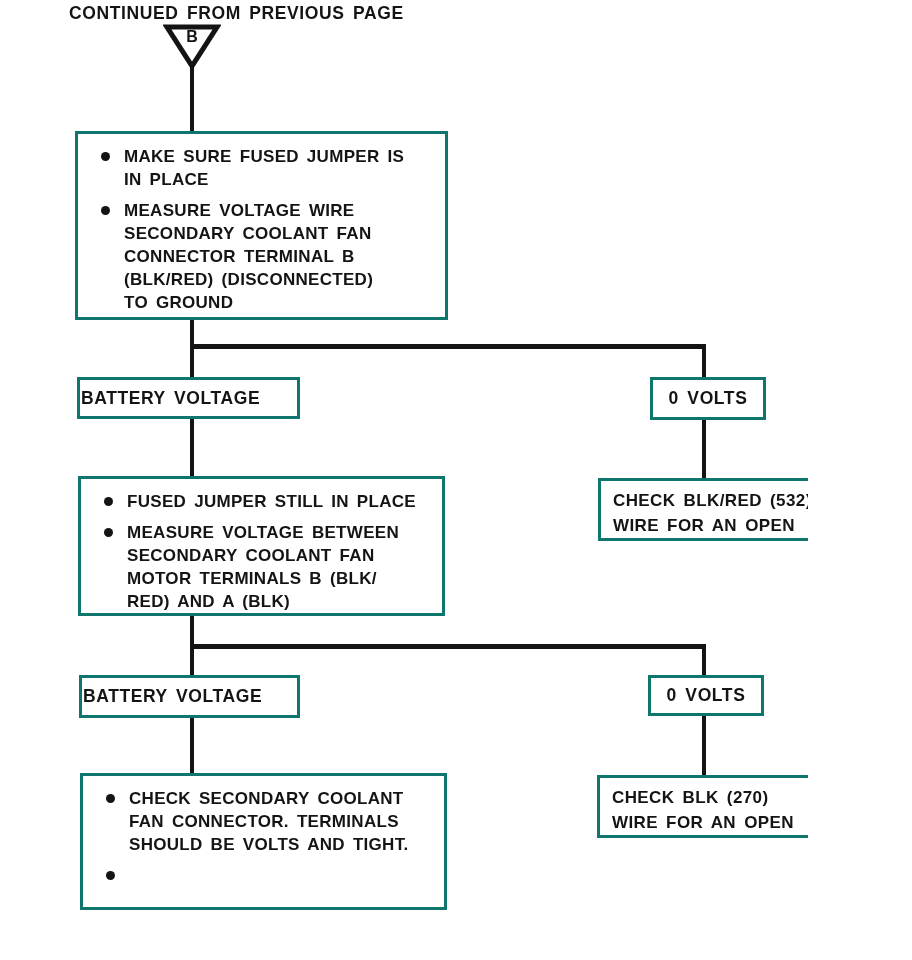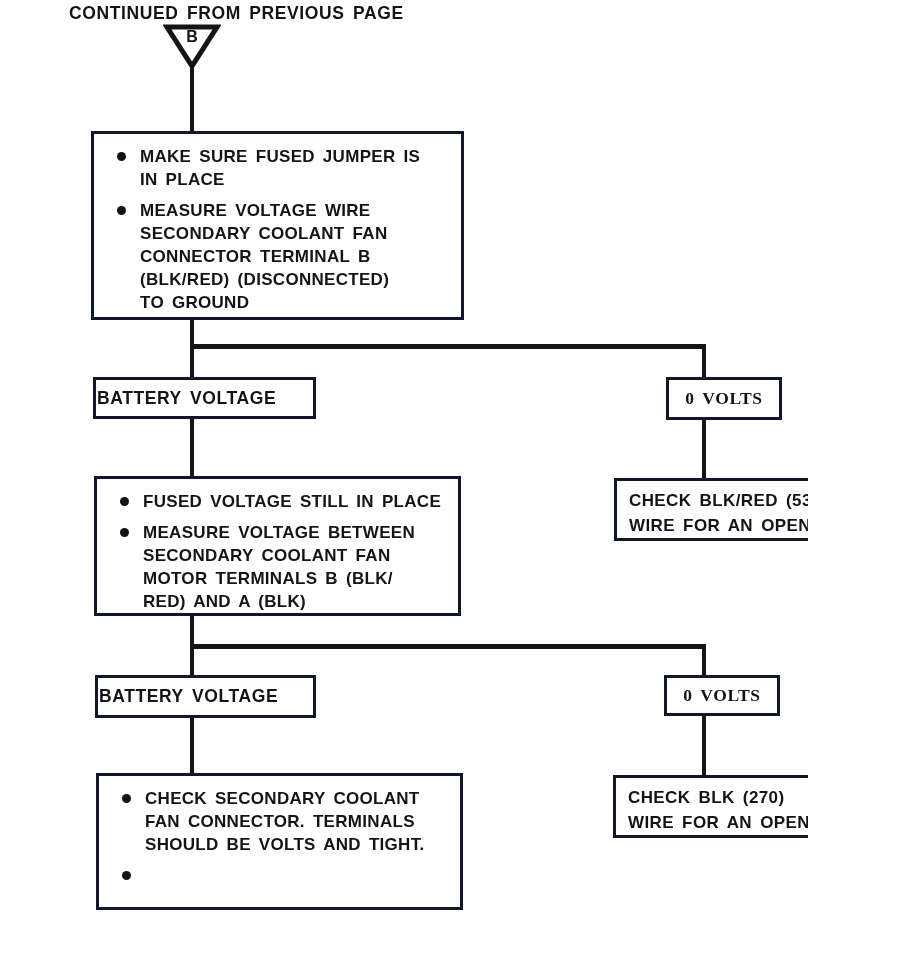--- a/index.html
+++ b/index.html
@@ -39,23 +39,22 @@
     text-align: center;
     font-size: 16px;
   }
   .cline {
     position: absolute;
     background: #141414;
   }
   .box {
     position: absolute;
     background: #ffffff;
-    border: 3px solid #0f172a;
+    border: 3px solid #0f766e;
     box-sizing: border-box;
-    margin-left: 16px;
   }
   .step-box {
     padding: 11px 6px 0 12px;
   }
   .bullet-row {
     display: flex;
     align-items: flex-start;
     margin-bottom: 8px;
   }
   .dot {
@@ -74,21 +73,20 @@
     white-space: pre-line;
   }
   .result-box {
     display: flex;
     align-items: center;
     padding-left: 1px;
   }
   .result-box.centered {
     padding-left: 0;
     justify-content: center;
-    font-family: Liberation Serif, serif;
   }
   .result-text {
     font-size: 17.5px;
     letter-spacing: 0.6px;
     word-spacing: 3px;
     white-space: nowrap;
   }
   .action-box {
     padding: 7px 0 8px 12px;
   }
@@ -148,21 +146,21 @@
   </div>
 
   <div class="box action-box" style="left:598px; top:478px; width:248px; height:63px;">
     <div class="action-text">CHECK BLK/RED (532)
 WIRE FOR AN OPEN</div>
   </div>
 
   <div class="box step-box" style="left:78px; top:476px; width:367px; height:140px;">
     <div class="bullet-row">
       <span class="dot"></span>
-      <span class="btext">FUSED VOLTAGE STILL IN PLACE</span>
+      <span class="btext">FUSED JUMPER STILL IN PLACE</span>
     </div>
     <div class="bullet-row">
       <span class="dot"></span>
       <span class="btext">MEASURE VOLTAGE BETWEEN
 SECONDARY COOLANT FAN
 MOTOR TERMINALS B (BLK/
 RED) AND A (BLK)</span>
     </div>
   </div>
 

